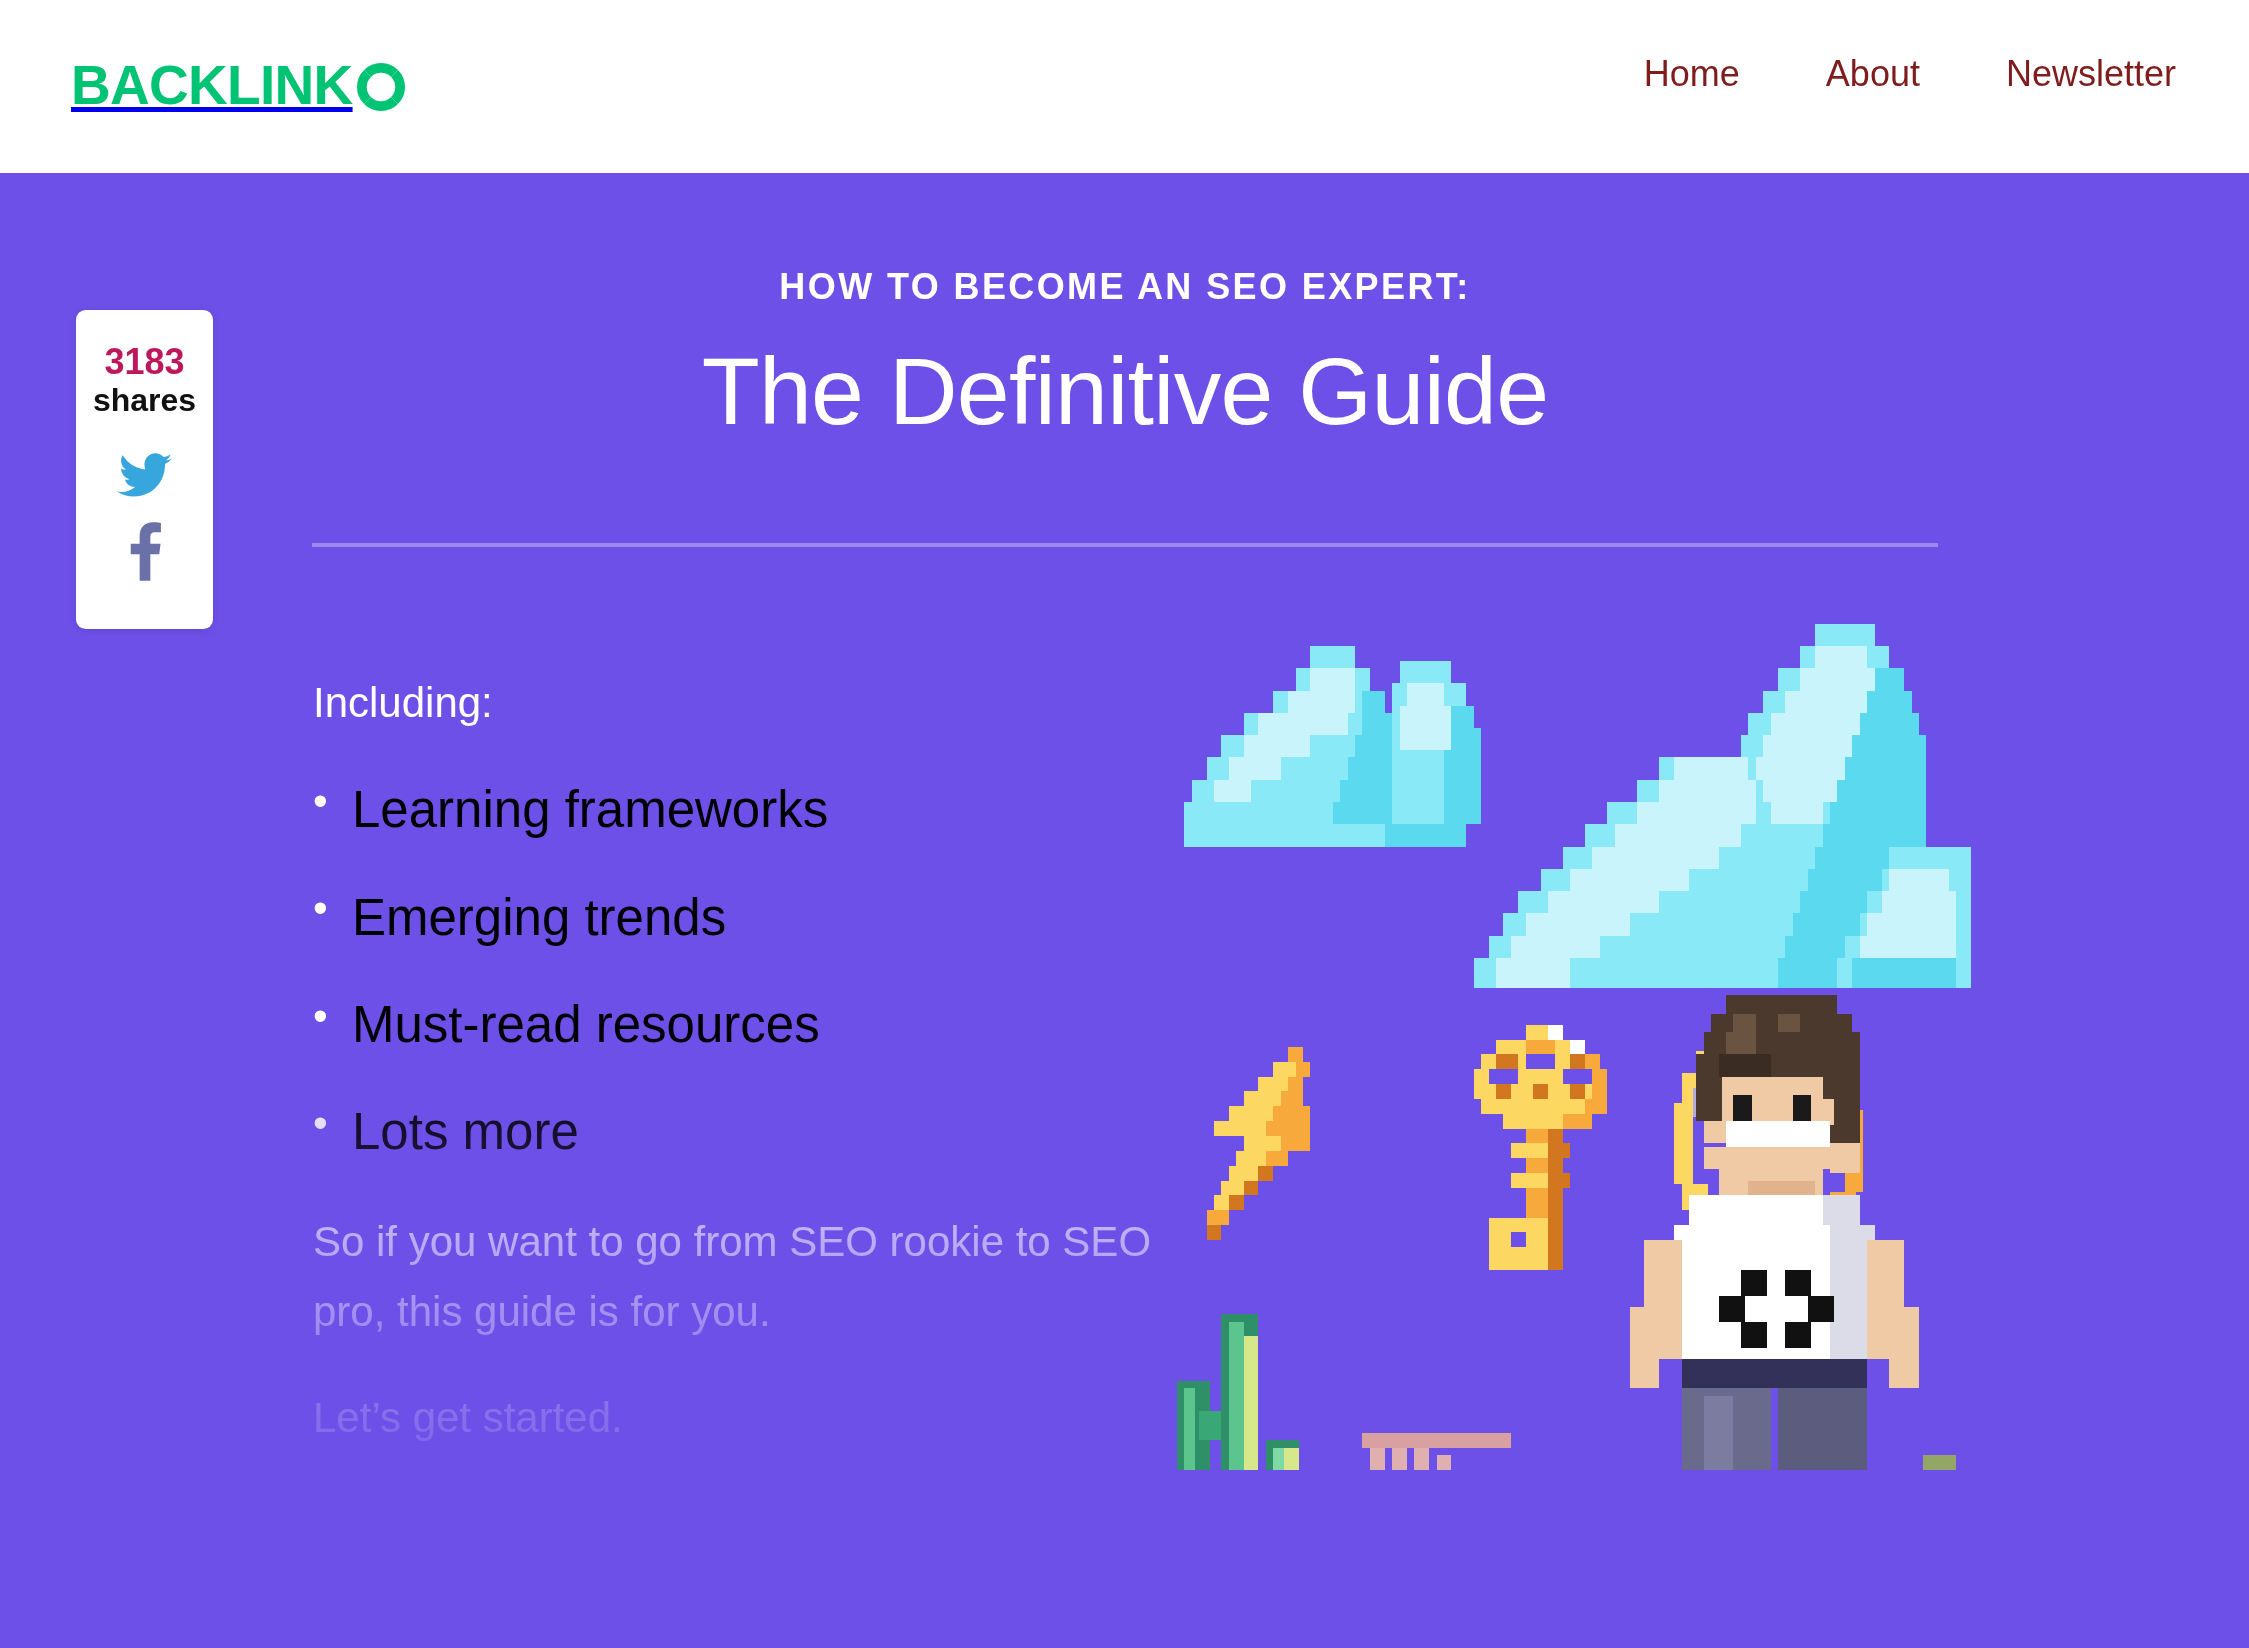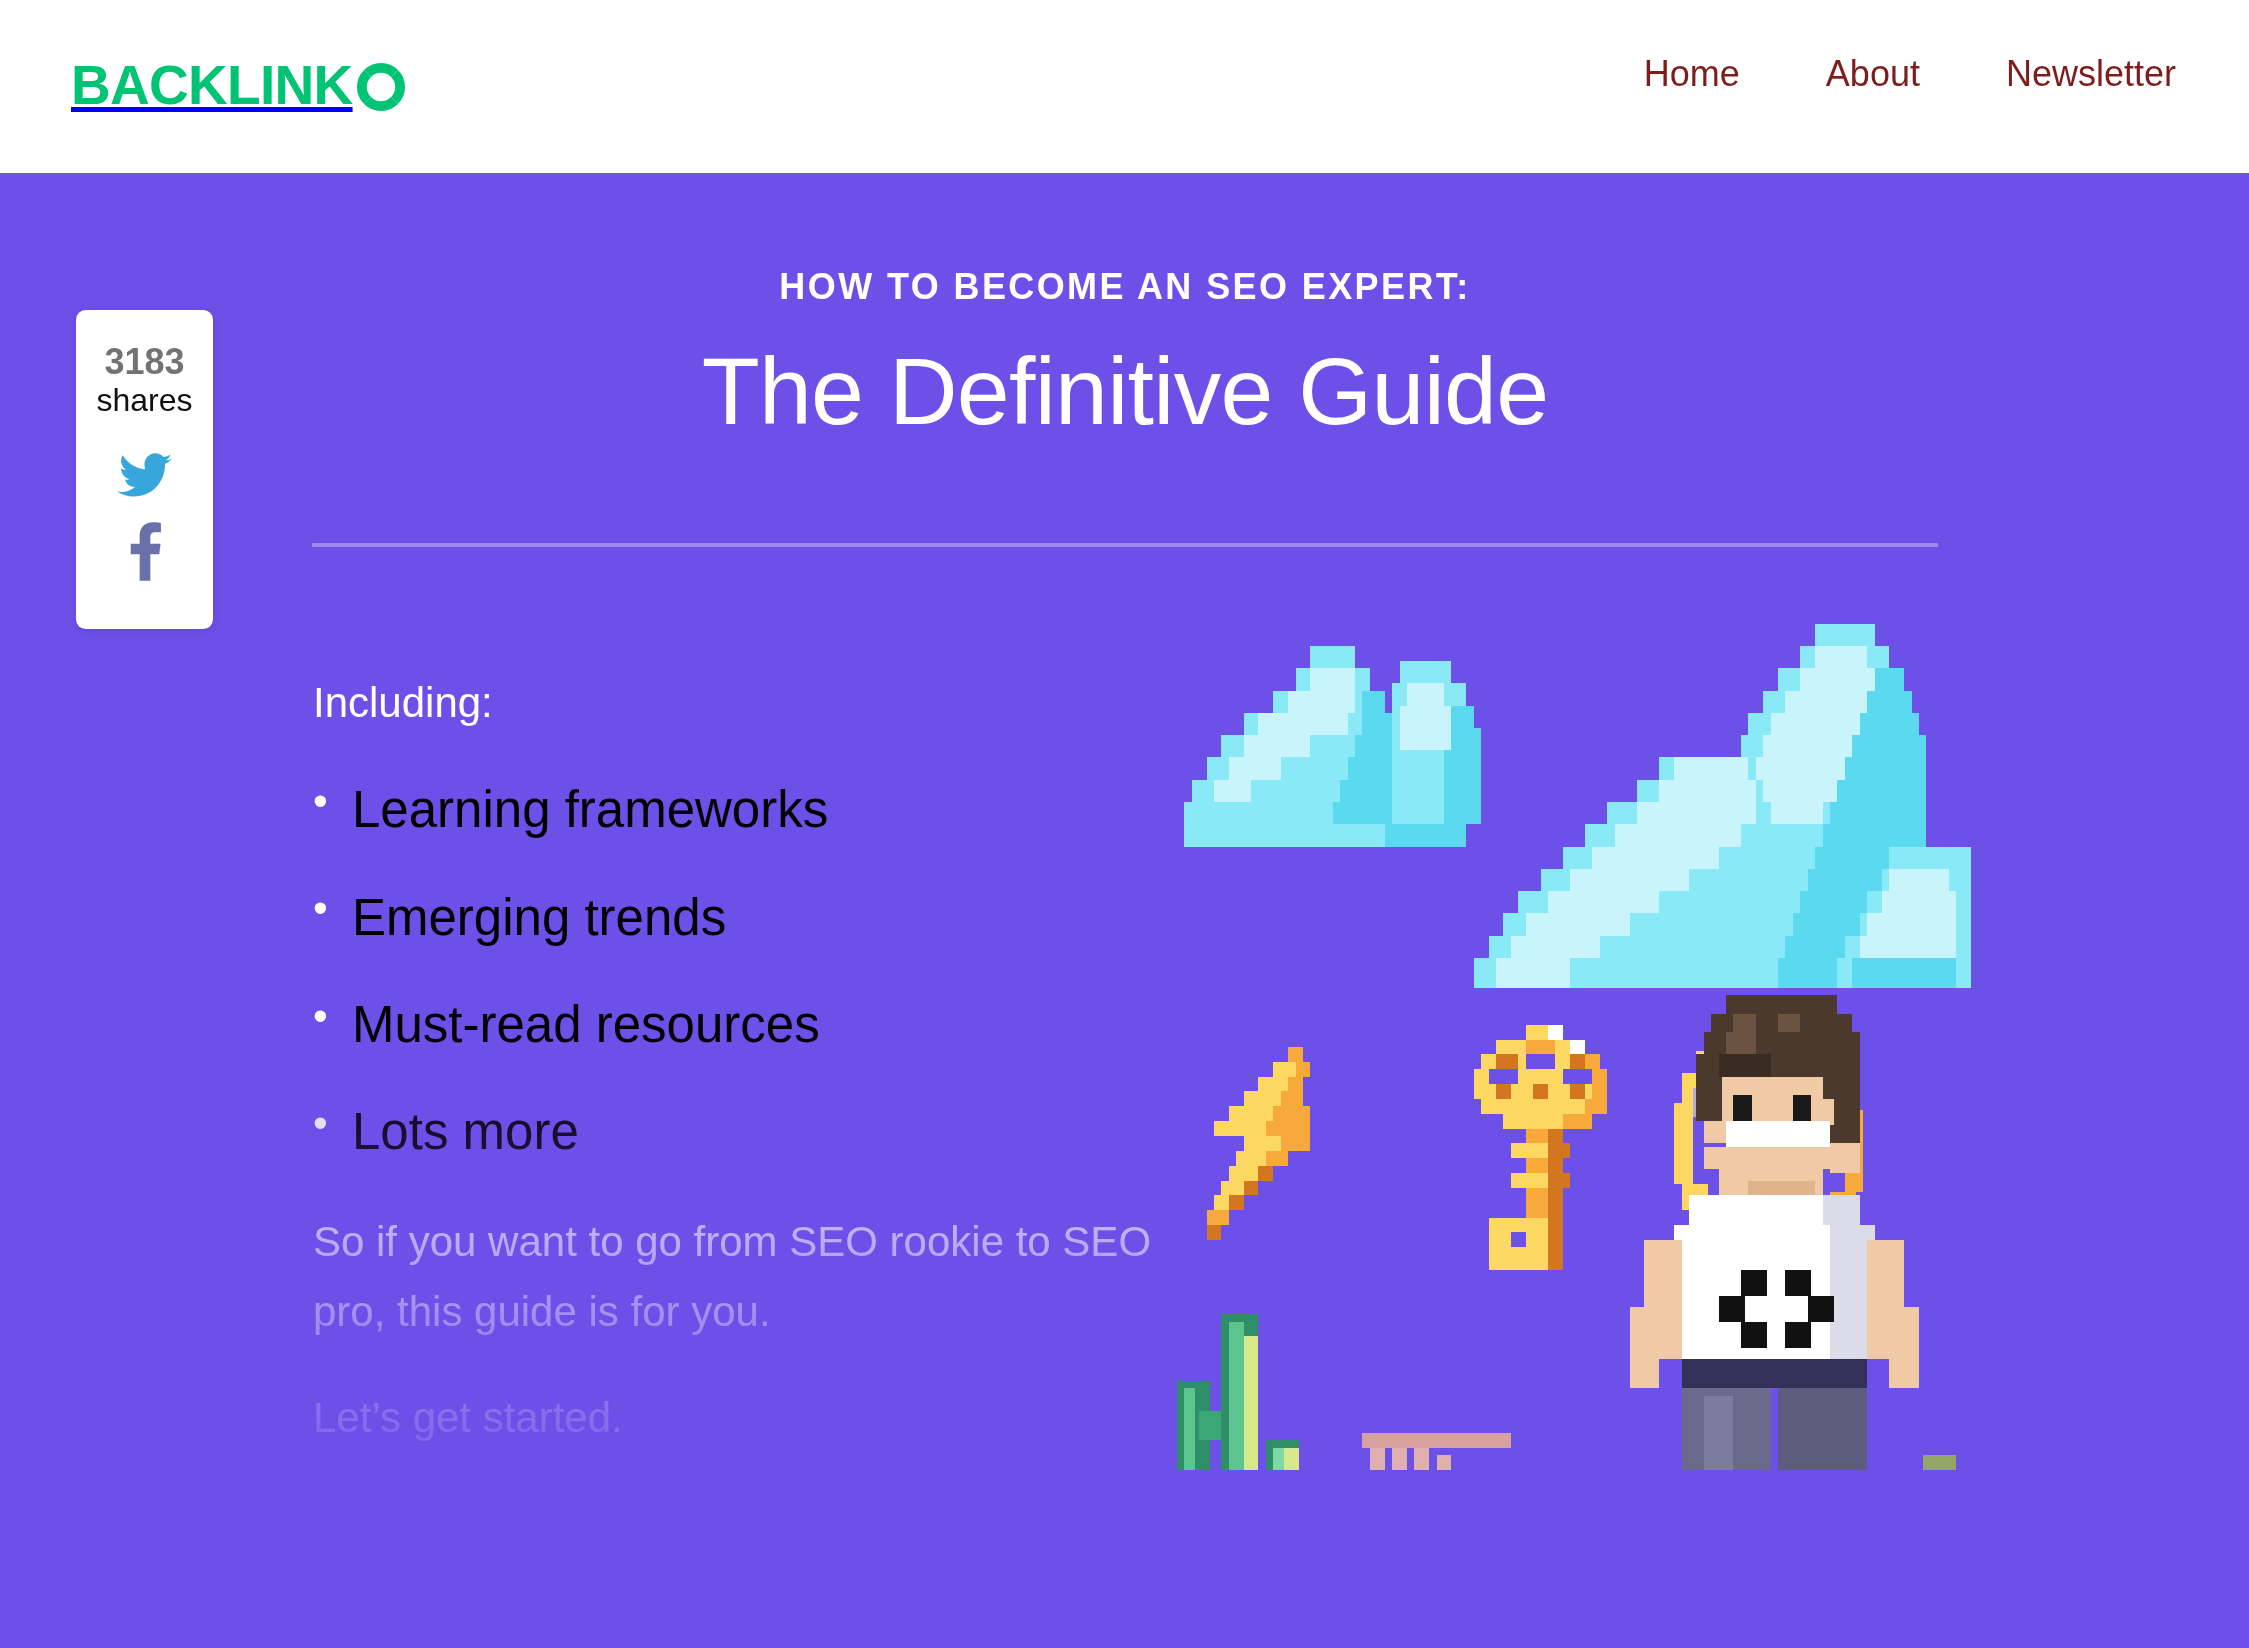--- a/index.html
+++ b/index.html
@@ -57,22 +57,22 @@
 
   
   .share-widget{
     position:absolute; left:76px; top:310px;
     width:137px; height:319px;
     background:#ffffff; border-radius:9.7px;
     box-shadow:0 1.5px 7.4px rgba(0,0,0,0.10);
     display:flex; flex-direction:column; align-items:center;
     padding-top:33px;
   }
-  .share-count{ font-size:36px; font-weight:bold; color:#737373; line-height:1.05; }
-  .share-label{ font-size:32px; font-weight:400; color:#111; line-height:1.15; margin-top:1.5px; }
+  .share-count{ font-size:36px; font-weight:bold; color:#be185d; line-height:1.05; }
+  .share-label{ font-size:32px; font-weight:700; color:#111; line-height:1.15; margin-top:1.5px; }
   .share-btn{ margin-top:25px; display:block; cursor:pointer; }
   .share-btn.tw{ margin-top:34px; }
   .share-btn.fb{ margin-top:19.3px; }
 
   
   .content-col{
     position:absolute; left:313px; top:668px;
     width:854px;
     -webkit-mask-image:linear-gradient(to bottom,
         rgba(0,0,0,1) 0px, rgba(0,0,0,1) 356px,

